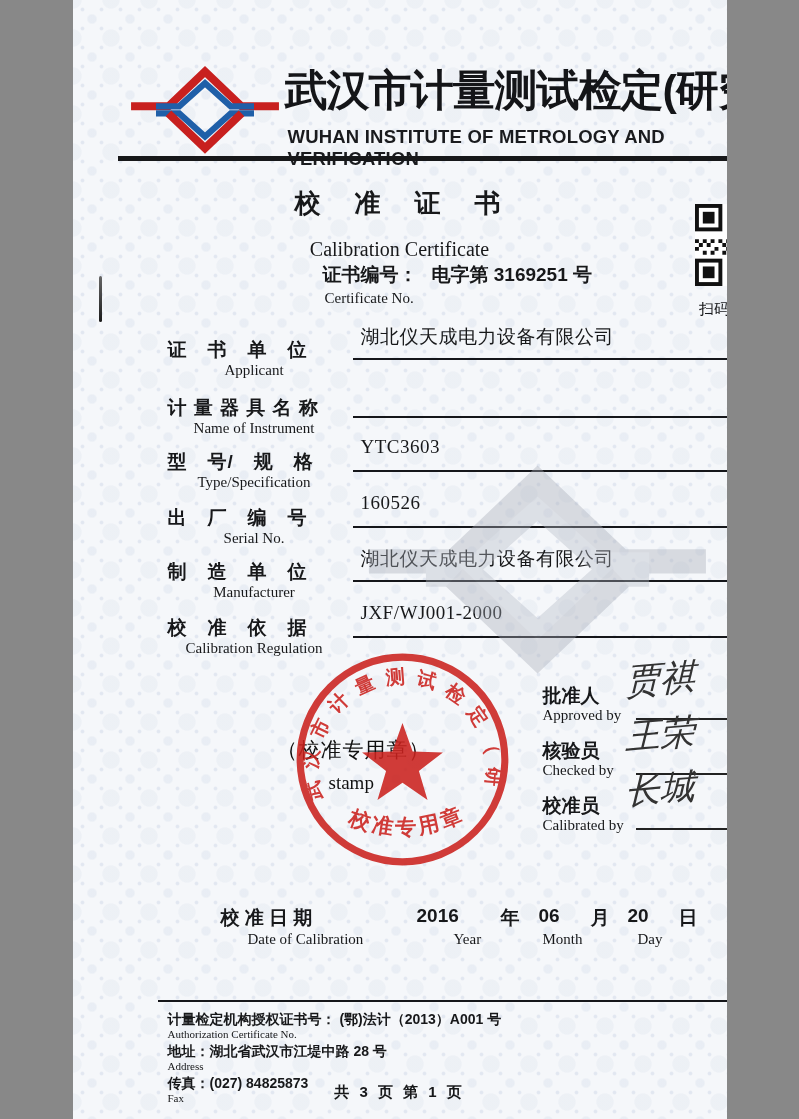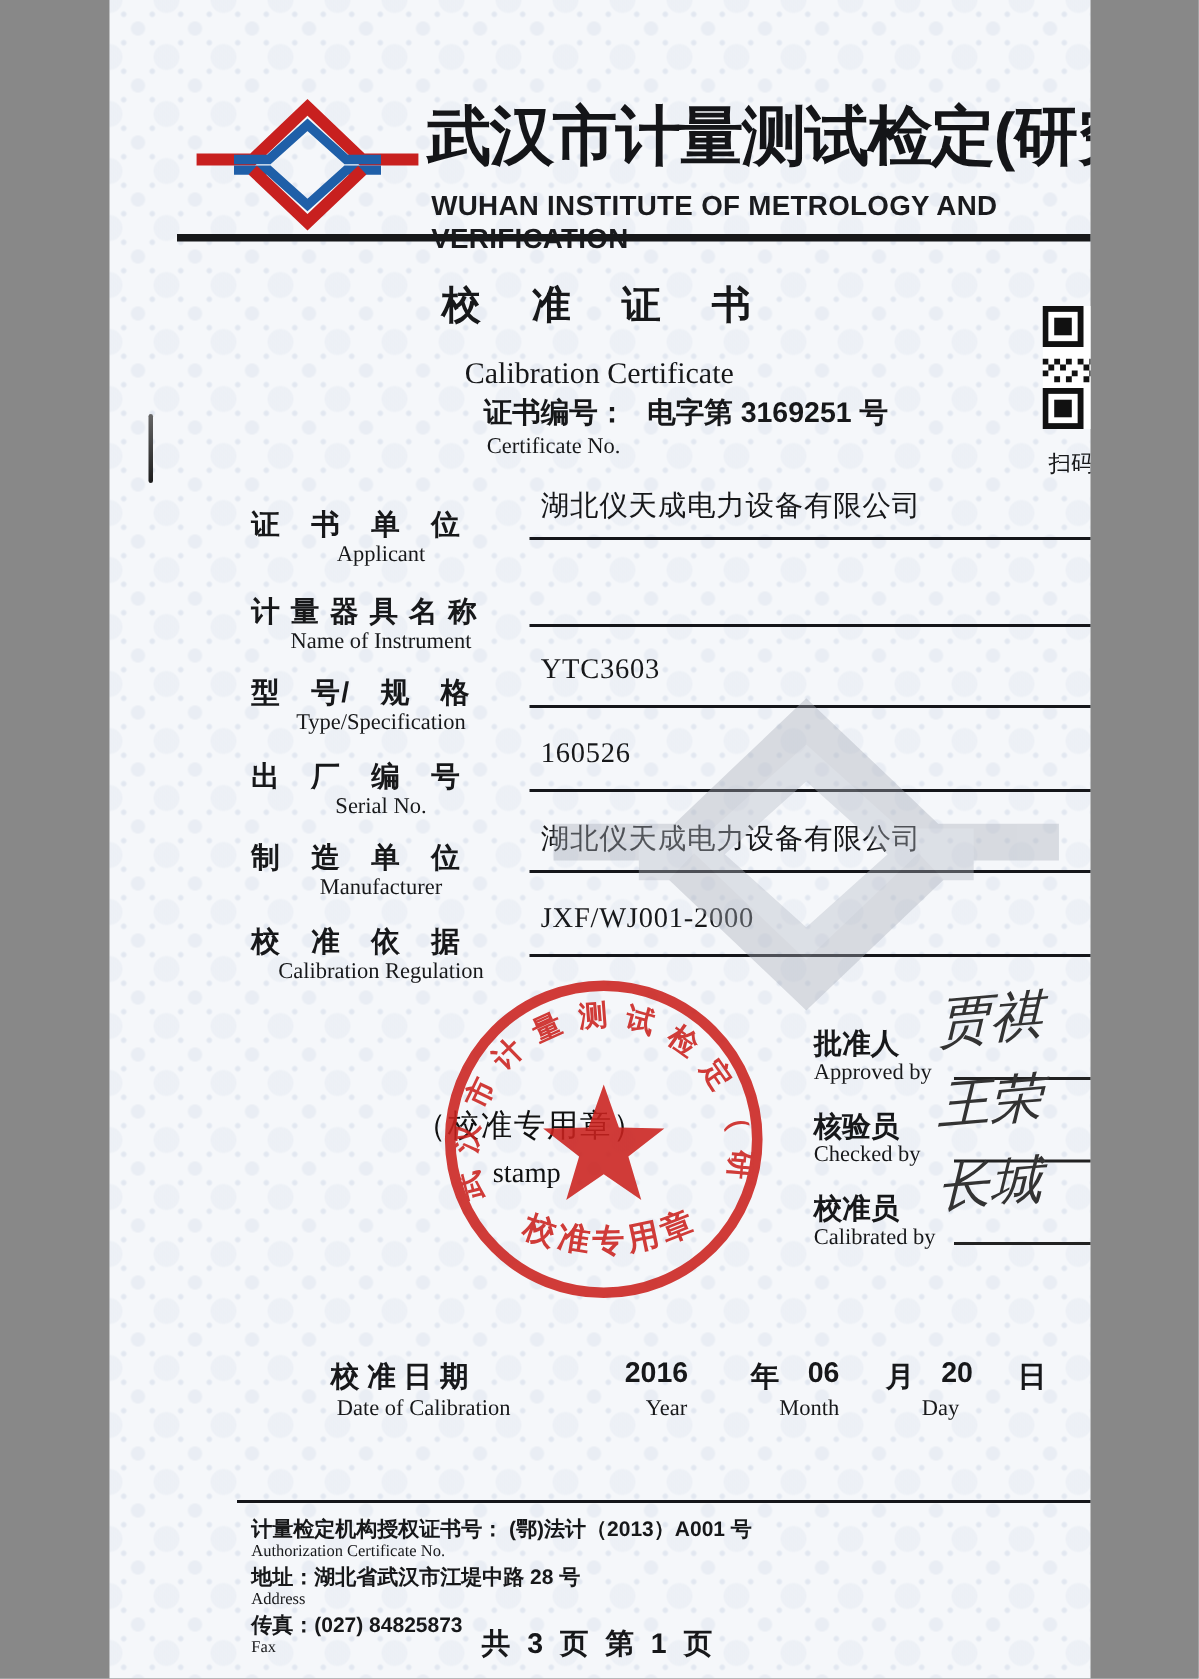--- a/index.html
+++ b/index.html
@@ -64,34 +64,34 @@
     white-space:nowrap;}
   
   .daterow{position:absolute;left:0;top:905px;width:799px;height:52px;font-weight:bold;font-size:19px;}
   .daterow .cnlabel{position:absolute;left:148px;white-space:pre;}
   .d-year{position:absolute;left:344px;}
   .d-ycn{position:absolute;left:428px;}
   .d-month{position:absolute;left:466px;}
   .d-mcn{position:absolute;left:518px;}
   .d-day{position:absolute;left:555px;}
   .d-dcn{position:absolute;left:606px;}
-  .daterow .en{font-family:"Liberation Serif",serif;font-weight:normal;font-size:15px;top:26px;}
+  .daterow .en{font-family:"Liberation Serif",serif;font-weight:normal;font-size:15px;top:26px;margin-left:23px;}
   .de-label{position:absolute;left:152px;}
   .de-year{position:absolute;left:358px;text-align:right;}
   .de-month{position:absolute;left:447px;}
   .de-day{position:absolute;left:542px;}
   
   .footer-rule{position:absolute;left:85px;top:1000px;width:672px;height:2px;background:#15161a;}
   .fcol{position:absolute;top:1010px;}
   .fcol-left{left:95px;}
   .fcol-right{left:432px;}
   .fcn{font-weight:600;font-size:14px;line-height:16px;margin-top:1px;}
   .fen{font-family:"Liberation Serif",serif;font-size:11px;line-height:13px;margin:1px 0 2px;}
   .page-info{position:absolute;left:0;right:0;top:1083px;text-align:center;
-    font-weight:bold;font-size:19px;letter-spacing:3px;}
+    font-weight:bold;font-size:15px;letter-spacing:3px;}
 </style>
 </head>
 <body>
 
 <div class="page">
 
   <div class="staple"></div>
 
   <svg class="logo" viewBox="0 0 170 110">
     <path d="M2,52 H44 L85,13 L126,52 H168" fill="none" stroke="#c8201f" stroke-width="9"></path>

